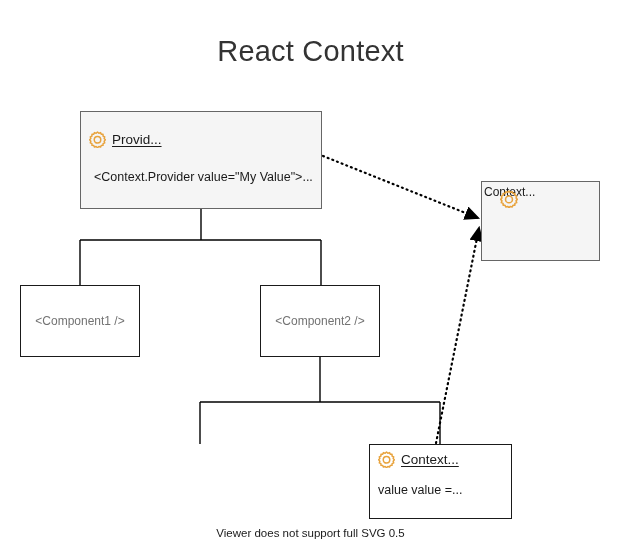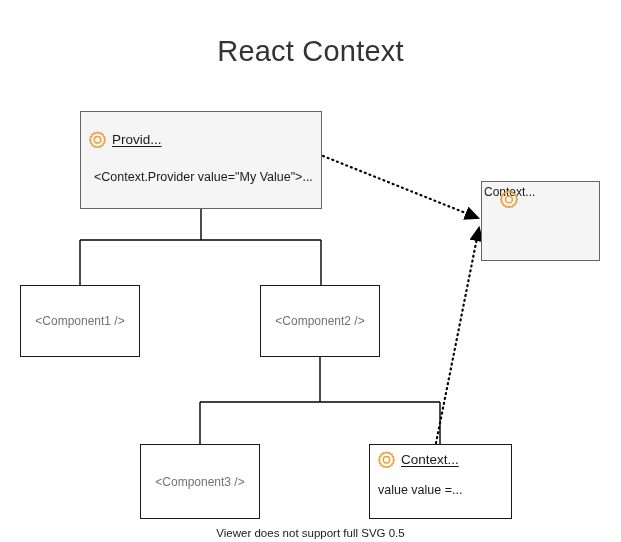--- a/index.html
+++ b/index.html
@@ -203,23 +203,20 @@
   </div>
 
   <div class="node plain-center" id="node-component1">
     <span class="node-label-center">&lt;Component1 /&gt;</span>
   </div>
 
   <div class="node plain-center" id="node-component2">
     <span class="node-label-center">&lt;Component2 /&gt;</span>
   </div>
 
-  <div class="node plain-center" id="node-component3">
-    <span class="node-label-center">&lt;Component3 /&gt;</span>
-  </div>
 
   <div class="node" id="node-consumer">
     <div class="hdr">
       <span class="gear-icon">
         <svg viewBox="0 0 24 24" width="17" height="17" xmlns="http://www.w3.org/2000/svg">
           <path d="M12 1.4 L13.9 3.1 L16.3 2.3 L17.3 4.6 L19.8 4.7 L19.9 7.2
                    L22.2 8.2 L21.4 10.6 L23.1 12.5 L21.4 14.4 L22.2 16.8
                    L19.9 17.8 L19.8 20.3 L17.3 20.4 L16.3 22.7 L13.9 21.9
                    L12 23.6 L10.1 21.9 L7.7 22.7 L6.7 20.4 L4.2 20.3
                    L4.1 17.8 L1.8 16.8 L2.6 14.4 L0.9 12.5 L2.6 10.6

